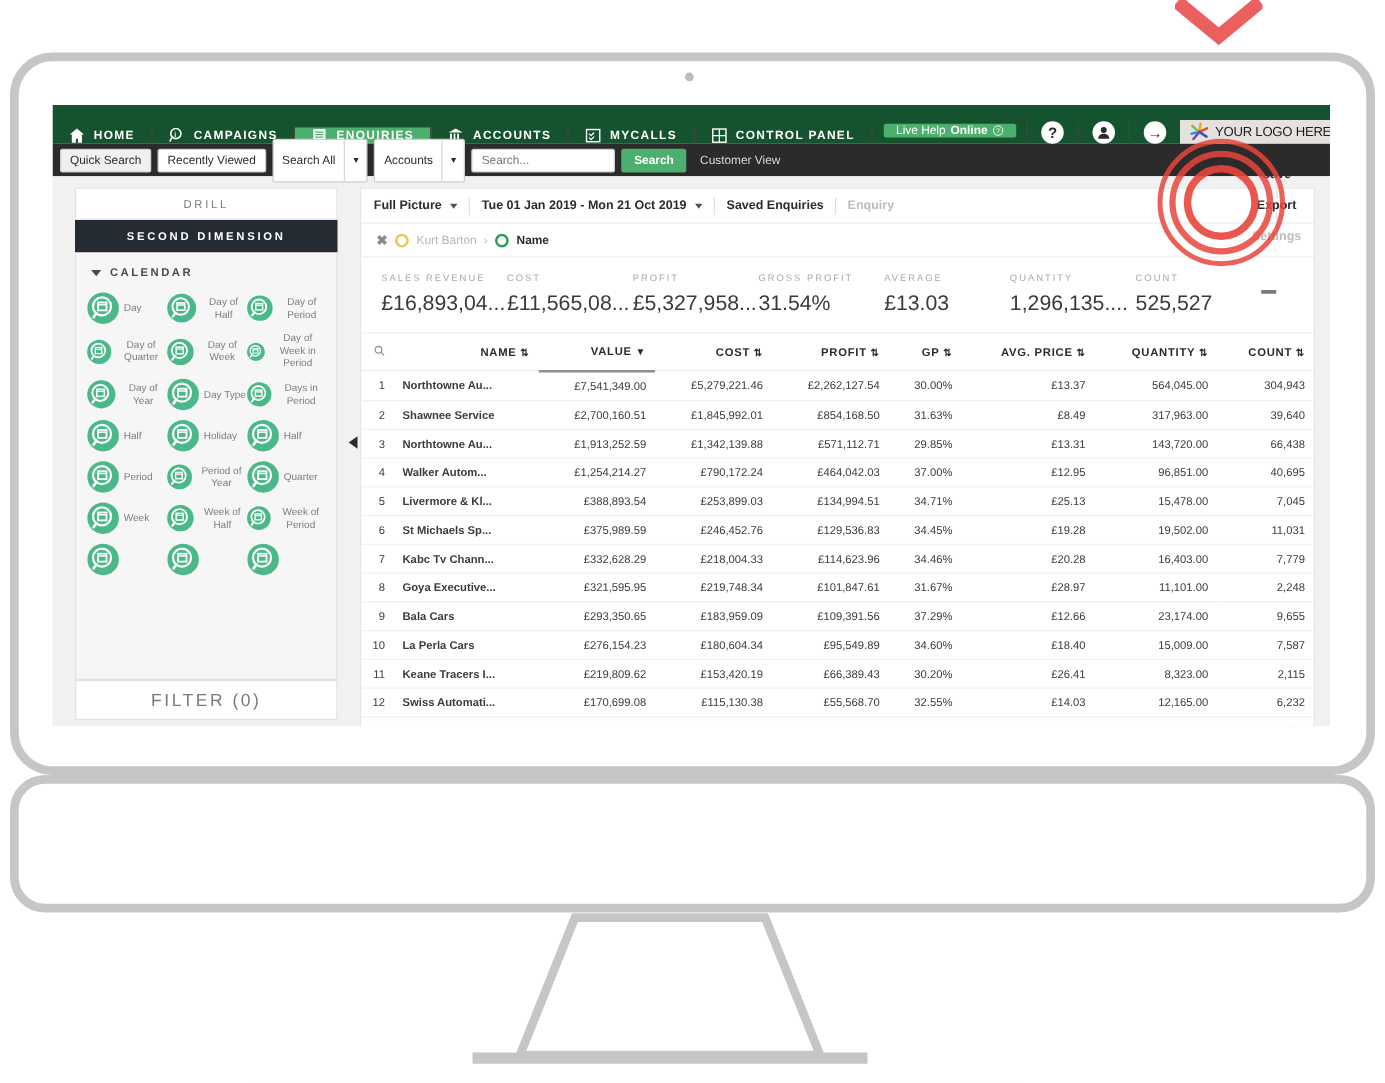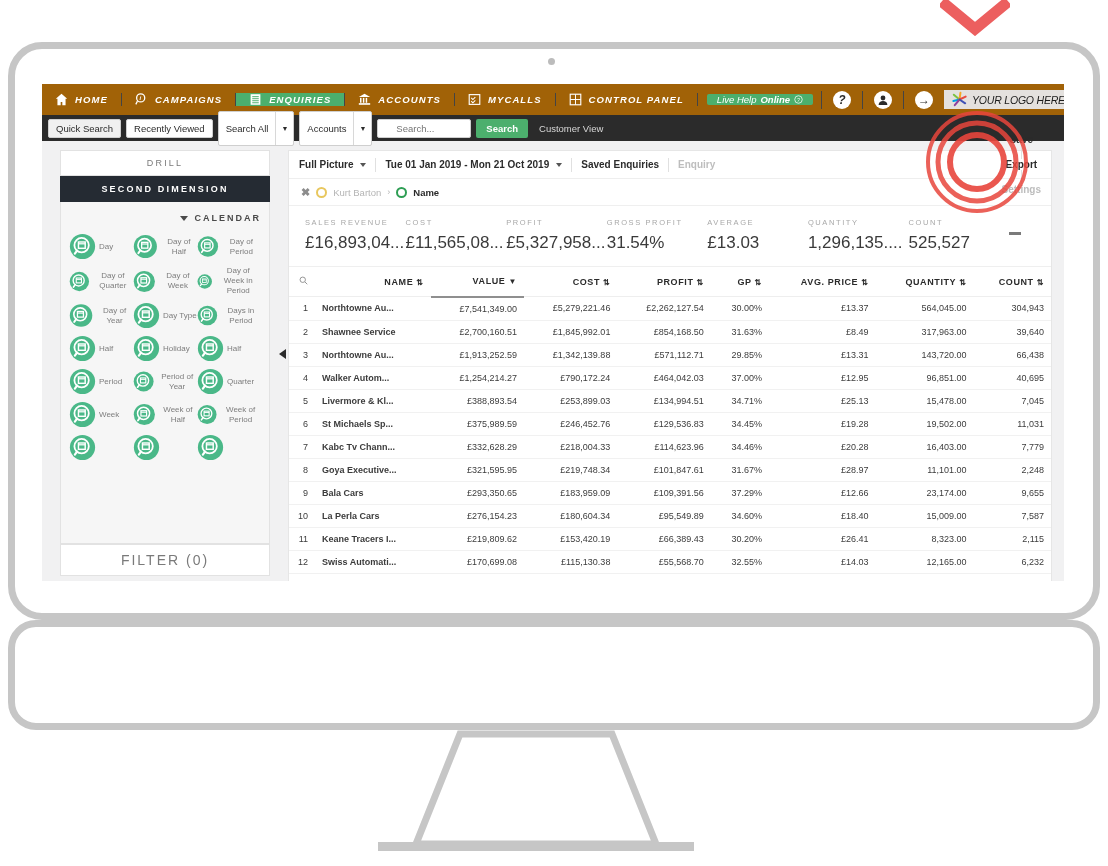--- a/index.html
+++ b/index.html
@@ -38,22 +38,22 @@
   
   .screen {
     position: absolute; left: 42px; top: 84px;
     width: 1022px; height: 497px;
     background: #f1f1f2;
     overflow: hidden;
   }
 
   
   .topnav {
-    height: 31px; background: #a16207;
-    display: flex; align-items: center; font-style: italic;
+    height: 31px; background: #14532d;
+    display: flex; align-items: flex-end;
   }
   .nav-item {
     display: flex; align-items: center; gap: 7px;
     padding: 0 13px;
     color: #ffffff;
     font-size: 9.5px; font-weight: bold; letter-spacing: 1.1px;
     border-right: 1px solid #444;
     white-space: nowrap;
   }
   .nav-item.active { background: #4caf6d; }
@@ -96,21 +96,21 @@
   }
   .sbtn.white { background: #ffffff; }
   .sdrop {
     background: #ffffff; border: 1px solid #cfcfcf; border-radius:2px;
     display:flex; align-items:stretch; font-size: 9.5px; color:#2b2b2b;
   }
   .sdrop .lbl { padding: 11px 7px; white-space:nowrap; }
   .sdrop .car { padding: 3px 5px; border-left: 1px solid #d8d8d8; font-size:7px; display:flex; align-items:center;}
   .sinput {
     background:#fff; border:1px solid #cfcfcf; border-radius:2px;
-    font-size:9.5px; color:#9a9a9a; padding:3px 18px; width:94px;
+    font-size:9.5px; color:#9a9a9a; padding:3px 7px; width:115px;
   }
   .sgo {
     background:#4caf6d; color:#fff; font-size:9.5px; font-weight:bold;
     padding:4px 10px; border-radius:2px; white-space:nowrap;
   }
   .custview { color:#d8d8d8; font-size:9.5px; padding-left:6px; white-space:nowrap;}
 
   
   .workarea { display:flex; height: 440px; background:#f1f1f2; }
 
@@ -128,21 +128,21 @@
     background:#252b33; color:#ffffff;
     text-align:center; font-size:9px; letter-spacing:2.2px;
     font-weight:bold; padding:8px 0;
   }
   .cal-panel {
     background:#f6f6f6; border:1px solid #e2e2e2; border-top:none;
     padding: 11px 8px 6px 8px; height: 342px; overflow:hidden;
   }
   .cal-title {
     font-size:9px; letter-spacing:2px; color:#4a4a4a; font-weight:bold;
-    display:flex; align-items:center; gap:7px; padding-left:4px; margin-bottom:10px;justify-content:flex-end;
+    display:flex; align-items:center; gap:7px; padding-left:4px; margin-bottom:10px;
   }
   .caret-d { width:0;height:0;border-left:4px solid transparent;border-right:4px solid transparent;border-top:5px solid #4a4a4a;}
   .cal-grid { display:grid; grid-template-columns: repeat(3,1fr); row-gap:6px; }
   .cal-cell { display:flex; flex-direction:row; align-items:center; gap:3px; }
   .cal-ico { width:27px; height:27px; display:block; }
   .cal-lbl { font-size:8px; color:#7d7d7d; text-align:center; line-height:1.25; max-width:72px;}
   .filter-bar {
     background:#ffffff; border:1px solid #e2e2e2;
     text-align:center; font-size:14px; letter-spacing:2px; color:#7a7a7a;
     padding:7px 0;

